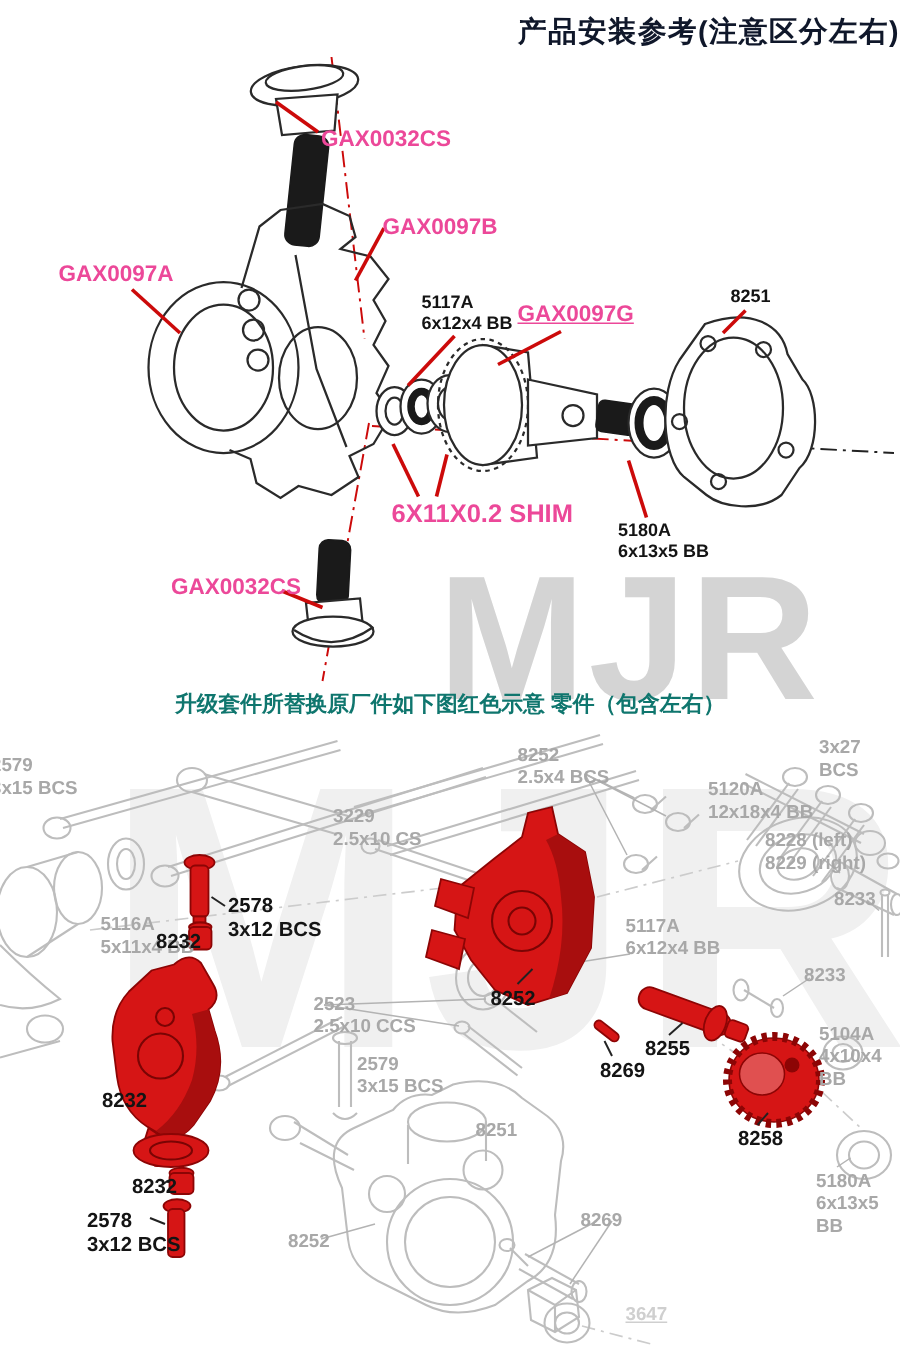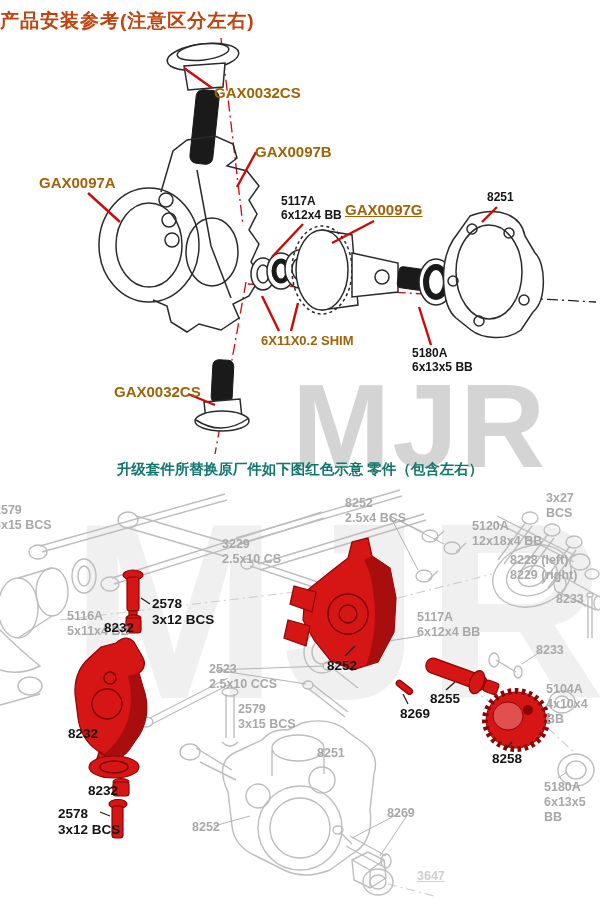--- a/index.html
+++ b/index.html
@@ -1,28 +1,28 @@
 <!DOCTYPE html>
 <html><head>
 <meta charset="utf-8">
 <style>
   html,body{margin:0;padding:0;background:#fff;}
   .page{position:relative;width:600px;height:900px;background:#fff;overflow:hidden;
         font-family:"Liberation Sans","DejaVu Sans",sans-serif;}
-  .title{position:absolute;left:0;top:8px;width:100%;text-align:left;
-         font-size:19px;font-weight:bold;color:#c2410c;letter-spacing:1px;}
+  .title{position:absolute;left:0;top:8px;width:100%;text-align:right;
+         font-size:19px;font-weight:bold;color:#0f172a;letter-spacing:1px;}
   .subtitle{position:absolute;left:0;top:460px;width:100%;text-align:center;
          font-size:14.5px;font-weight:bold;color:#0f766e;}
   .wm1{position:absolute;left:292px;top:358px;font-size:118px;font-weight:bold;
        color:#d4d4d4;letter-spacing:2px;z-index:0;}
   .wm2{position:absolute;left:70px;top:468px;font-size:250px;font-weight:bold;
        color:#f0f0f0;letter-spacing:4px;z-index:0;}
   svg.art{position:absolute;left:0;z-index:1;}
   .lbl{position:absolute;z-index:2;white-space:pre-line;line-height:1.2;font-weight:bold;}
-  .blue{color:#a16207;font-size:15px;}
+  .blue{color:#ec4899;font-size:15px;}
   .blk{color:#141414;font-size:12px;}
   .blk2{color:#141414;font-size:13.5px;}
   .gray{color:#a8a8a8;font-size:12.5px;}
   .faint{color:#cfcfcf;font-size:12.5px;}
   
   .k{stroke:#2a2a2a;fill:none;stroke-width:1.5;}
   .kf{fill:#fff;stroke:#2a2a2a;stroke-width:1.5;}
   .dk{fill:#1a1a1a;stroke:#1a1a1a;}
   .rl{stroke:#cc0a0a;stroke-width:2.4;}
   .rax{stroke:#cc0a0a;stroke-width:1.3;stroke-dasharray:11 4 2 4;fill:none;}
@@ -126,21 +126,21 @@
     </g>
   </svg>
 
   <span class="lbl blue" style="left:214px;top:84px;">GAX0032CS</span>
   <span class="lbl blue" style="left:255px;top:143px;">GAX0097B</span>
   <span class="lbl blue" style="left:39px;top:174px;text-align:center;">GAX0097A</span>
   <span class="lbl blk" style="left:281px;top:194px;">5117A
 6x12x4 BB</span>
   <span class="lbl blue" style="left:345px;top:201px;text-decoration:underline;">GAX0097G</span>
   <span class="lbl blk" style="left:487px;top:190px;">8251</span>
-  <span class="lbl blue" style="left:261px;top:333px;font-size:13px;">6X11X0.2 SHIM</span>
+  <span class="lbl blue" style="left:261px;top:333px;font-size:17px;">6X11X0.2 SHIM</span>
   <span class="lbl blk" style="left:412px;top:346px;">5180A
 6x13x5 BB</span>
   <span class="lbl blue" style="left:114px;top:383px;">GAX0032CS</span>
 
   <div class="subtitle">升级套件所替换原厂件如下图红色示意 零件（包含左右）</div>
 
   <svg class="art" width="600" height="420" viewBox="0 0 600 420" style="top:480px;">
 
     <g>
       <line class="gax" x1="60" y1="140" x2="295" y2="112"></line>

